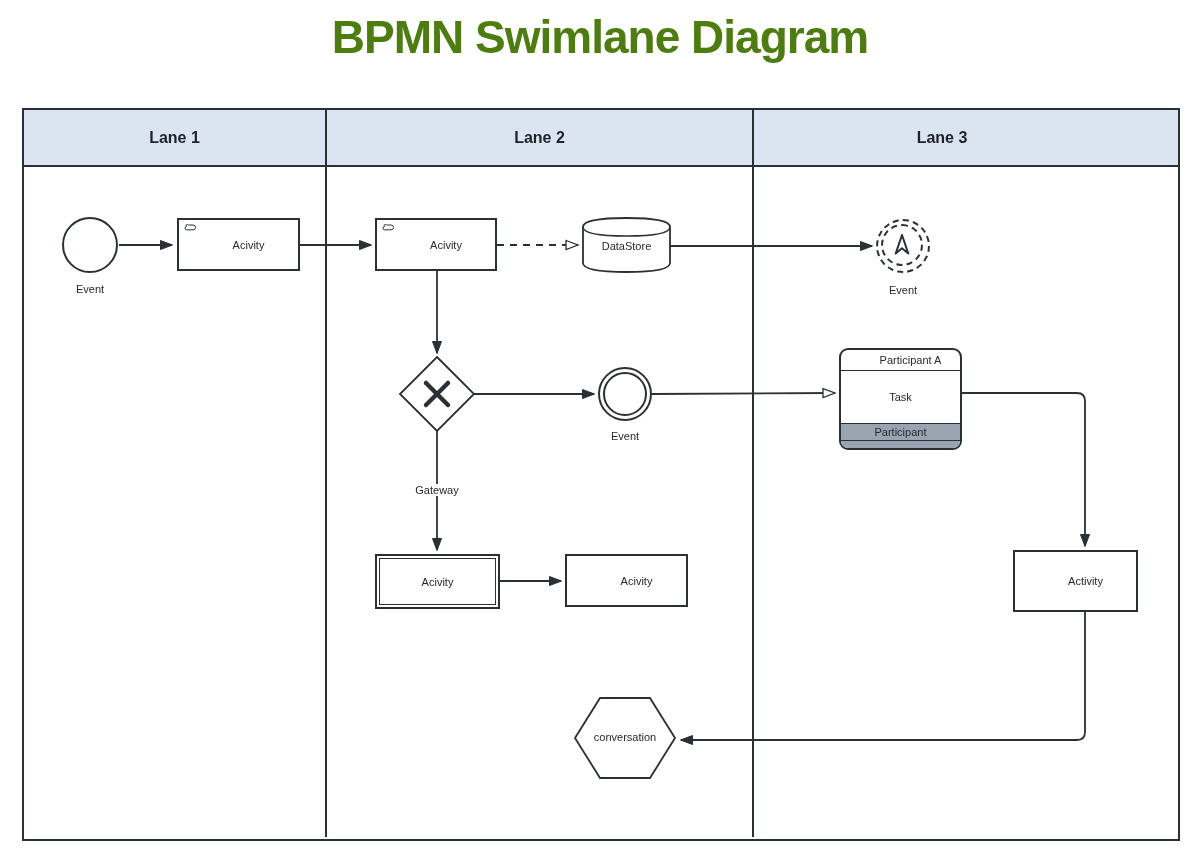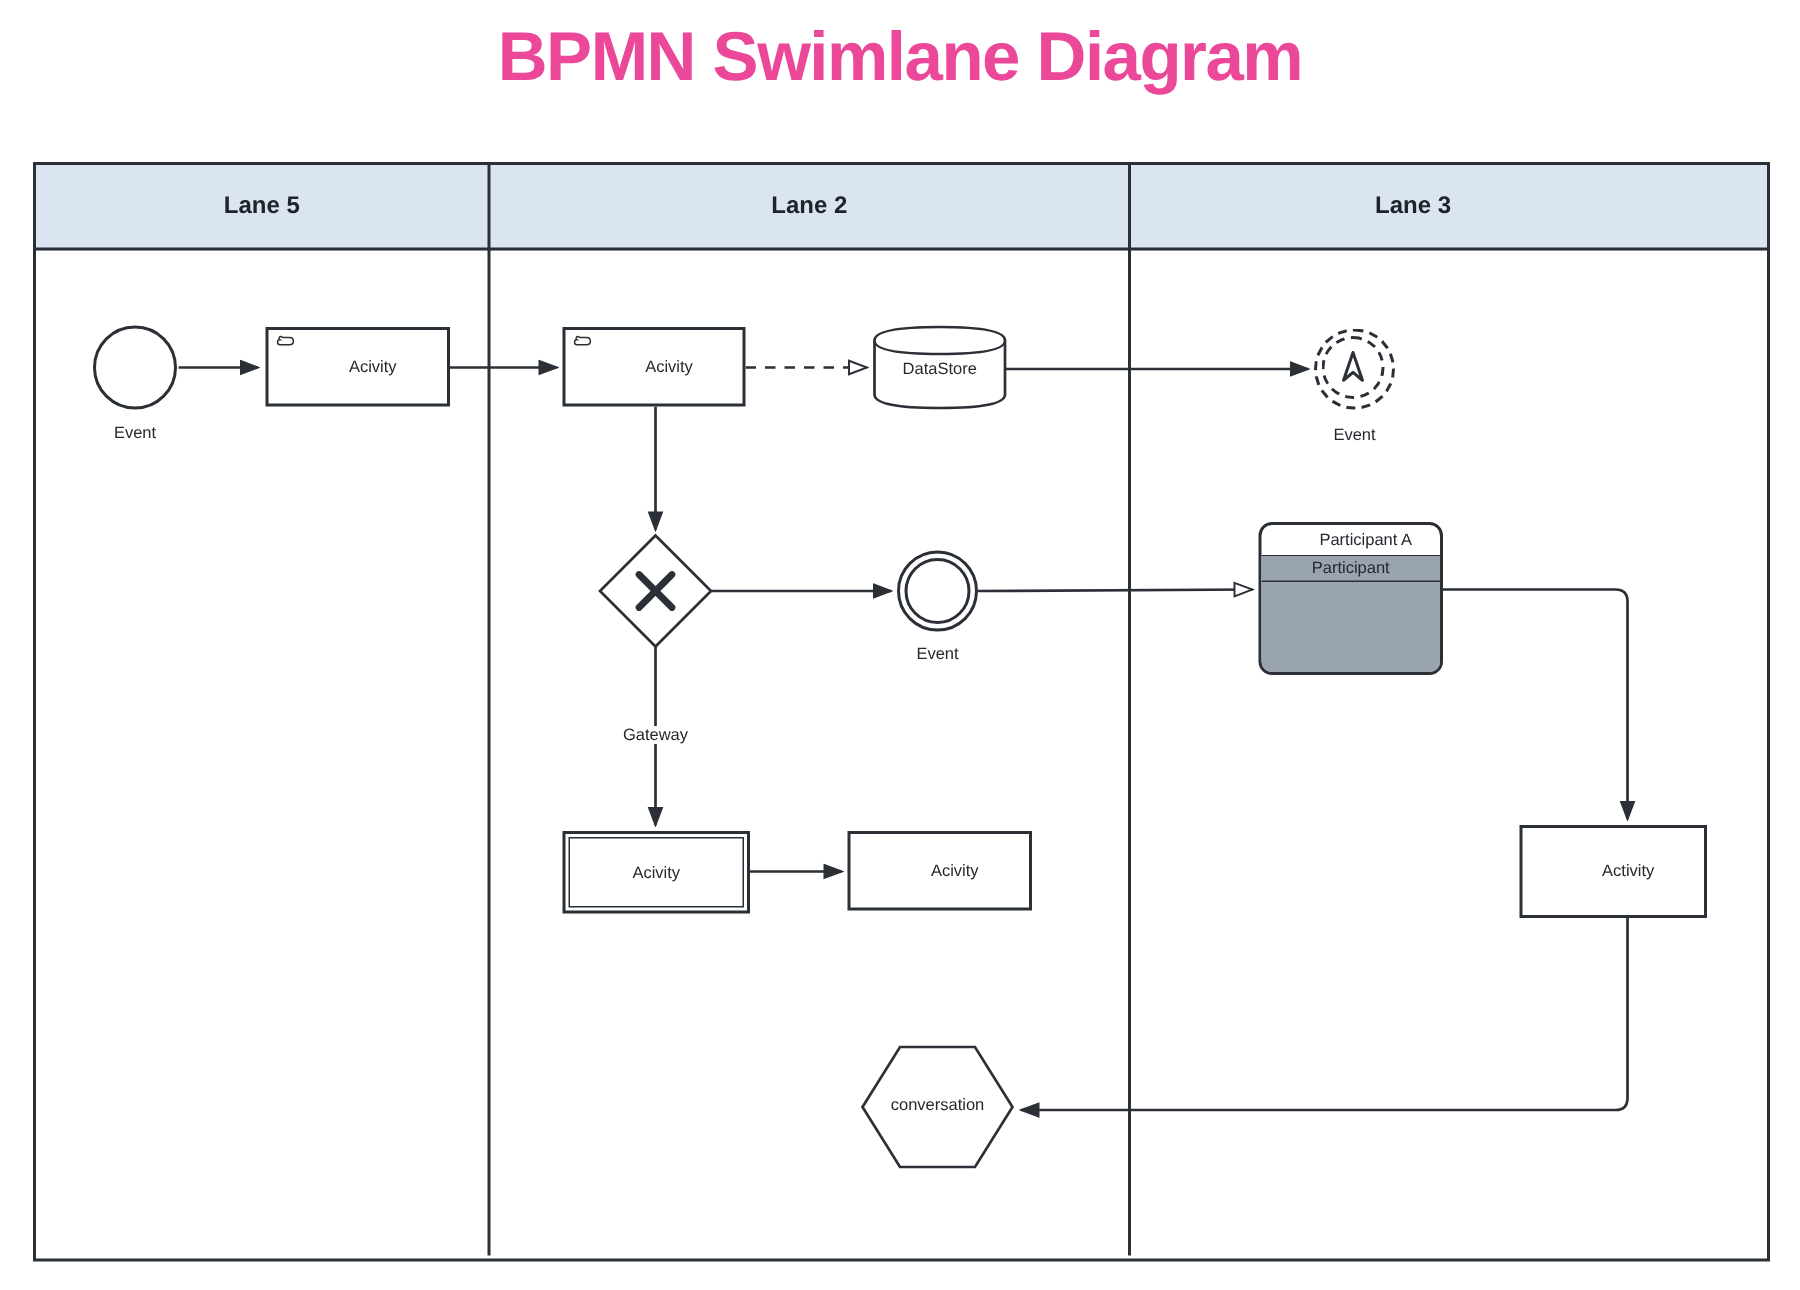--- a/index.html
+++ b/index.html
@@ -9,21 +9,21 @@
     --node-fill:#ffffff;
   }
   html,body{margin:0;padding:0;}
   body{
     width:1200px;height:860px;position:relative;background:#fff;
     font-family:"Liberation Sans",sans-serif;color:#24292e;overflow:hidden;
   }
   .abs{position:absolute;}
   .title{
     left:0;top:10px;width:1200px;text-align:center;
-    font-size:46px;font-weight:700;letter-spacing:-1px;color:#ec4899;
+    font-size:46px;font-weight:700;letter-spacing:-1px;color:#4d7c0f;
   }
   .pool{
     left:22px;top:108px;width:1154px;height:729px;
     border:2px solid var(--stroke);background:transparent;
   }
   .lane-header-bg{
     left:24px;top:110px;width:1154px;height:55px;
     background:var(--lane-header-fill);border-bottom:2px solid var(--stroke);
   }
   .lane-divider{width:2px;top:110px;height:727px;background:var(--stroke);}
@@ -76,21 +76,21 @@
 </style>
 </head>
 <body>
 
 <div class="abs title">BPMN Swimlane Diagram</div>
 
 <div class="abs pool"></div>
 <div class="abs lane-header-bg"></div>
 <div class="abs lane-divider" style="left:325px;"></div>
 <div class="abs lane-divider" style="left:752px;"></div>
-<div class="abs lane-label" style="left:24px;width:301px;">Lane 5</div>
+<div class="abs lane-label" style="left:24px;width:301px;">Lane 1</div>
 <div class="abs lane-label" style="left:327px;width:425px;border-radius:16px;">Lane 2</div>
 <div class="abs lane-label" style="left:730px;width:424px;">Lane 3</div>
 
 <svg class="overlay">
   <defs>
     <marker id="arrF" markerUnits="userSpaceOnUse" markerWidth="14" markerHeight="11" refX="12.5" refY="5.5" orient="auto">
       <path d="M1 1 L13 5.5 L1 10 Z" fill="#2b3036" stroke="#2b3036"></path>
     </marker>
     <marker id="arrO" markerUnits="userSpaceOnUse" markerWidth="15" markerHeight="12" refX="13.5" refY="6" orient="auto">
       <path d="M1.5 1.5 L13.5 6 L1.5 10.5 Z" fill="#ffffff" stroke="#2b3036" stroke-width="1.3"></path>
@@ -155,20 +155,21 @@
 
 <div class="abs gateway-caption">Gateway</div>
 
 <div class="abs event-circle" style="left:598px;top:367px;width:54px;height:54px;">
   <div class="event-inner" style="left:3px;top:3px;width:44px;height:44px;"></div>
 </div>
 <div class="abs event-caption" style="left:580px;top:430px;">Event</div>
 
 <div class="abs participant">
   <div class="p-row p-header">Participant A</div>
+  <div class="p-row p-task">Task</div>
   <div class="p-row p-participant">Participant</div>
   <div class="p-strip"></div>
 </div>
 
 <div class="abs activity" style="left:375px;top:554px;width:125px;height:55px;">
   <div class="subprocess-inner">
     <span>Acivity</span>
   </div>
 </div>
 

